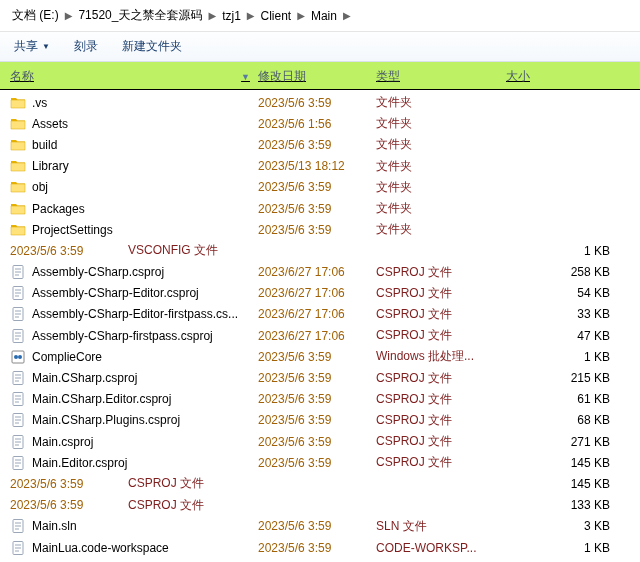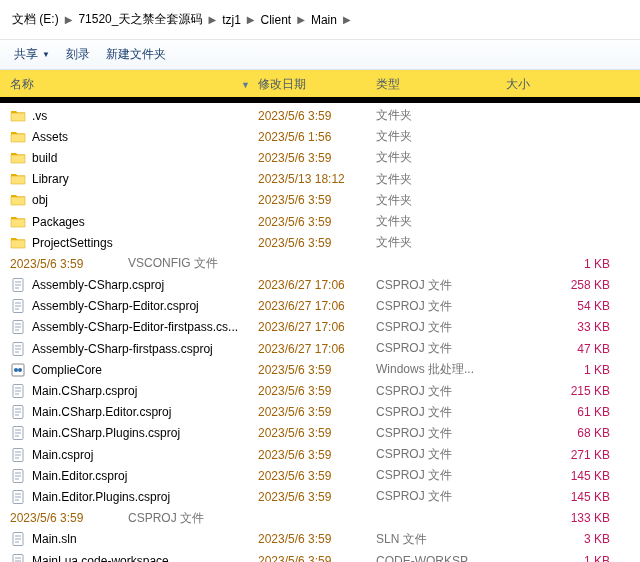--- a/index.html
+++ b/index.html
@@ -10,71 +10,72 @@
     background: #fff;
     color: #000;
     width: 640px;
   }
   .breadcrumb {
     display: flex;
     align-items: center;
     padding: 9px 8px;
     background: #fff;
     border-bottom: 1px solid #e5e5e5;
-    height: 40px;
+    height: 32px;
   }
   .crumb {
     padding: 0 4px;
     color: #000;
     white-space: nowrap;
   }
   .crumb-sep {
     color: #666;
     padding: 0 2px;
     font-size: 10px;
   }
   .toolbar {
     display: flex;
     align-items: center;
     padding: 4px 14px;
     background: linear-gradient(to bottom, #fdfeff, #f4f8fc);
     border-bottom: 1px solid #d9e2ec;
     height: 30px;
-    gap: 16px;
+    gap: 24px;
   }
   .tb-item {
     color: #1a3e6e;
     display: flex;
     align-items: center;
     gap: 4px;
   }
   .tb-drop { font-size: 8px; color: #1a3e6e; }
   .columns {
     display: flex;
     padding: 6px 10px 4px 10px;
-    border-bottom: 6px solid #000000;
-    background: #fde047;
+    border-bottom: 1px solid #000000;
+    background: #bef264;
+    text-decoration: underline;
   }
   .col-name { width: 248px; display:flex; align-items:center; justify-content:space-between; padding-right:8px;}
   .col-date { width: 118px; }
   .col-type { width: 130px; }
   .col-size { flex: 1; }
   .col-h { color: #4a5a6a; }
   .sort-arrow { color:#5b7aa0; font-size:9px; }
   .rows { padding: 2px 0; }
   .row {
     display: flex;
     align-items: center;
     padding: 1.5px 10px;
     height: 21.2px;
   }
   .cell-name { width: 248px; display:flex; align-items:center; gap:6px; overflow:hidden; white-space:nowrap; text-overflow:ellipsis;}
   .cell-date { width: 118px; color:#a16207; }
-  .cell-type { width: 130px; color:#737373; overflow:hidden; white-space:nowrap; text-overflow:ellipsis;}
-  .cell-size { flex:1; text-align:right; color:#be185d; padding-right:20px;}
+  .cell-type { width: 130px; color:#7f1d1d; overflow:hidden; white-space:nowrap; text-overflow:ellipsis;}
+  .cell-size { flex:1; text-align:right; color:#000000; padding-right:20px;}
   .icon { width:16px; height:16px; display:inline-flex; align-items:center; justify-content:center; flex-shrink:0;}
   .folder svg path.back{ fill:#e8b200; }
   .folder svg path.front{ fill:#ffe27a; stroke:#d9a400; stroke-width:0.5;}
   .file svg rect{ fill:#fff; stroke:#9aa7b8; }
   .file svg polyline{ fill:none; stroke:#9aa7b8; }
   .bat svg rect{ fill:#fff; stroke:#888;}
   .bat svg circle{ fill:#2b6cb0;}
   .fname { overflow:hidden; text-overflow:ellipsis; white-space:nowrap; }
 </style>
 </head>
@@ -369,31 +370,20 @@
             <polyline points="5,11 9,11"></polyline>
           </svg>
         </span>
         <span class="fname">Main.Editor.csproj</span>
       </div>
       <div class="cell-date">2023/5/6 3:59</div>
       <div class="cell-type">CSPROJ 文件</div>
       <div class="cell-size">145 KB</div>
     </div>
     <div class="row">
-      <div class="cell-name">
-        <span class="icon file">
-          <svg width="16" height="16" viewBox="0 0 16 16">
-            <rect x="3" y="1.5" width="10" height="13" rx="1"></rect>
-            <polyline points="5,5 11,5"></polyline>
-            <polyline points="5,8 11,8"></polyline>
-            <polyline points="5,11 9,11"></polyline>
-          </svg>
-        </span>
-        <span class="fname">Main.Editor.Plugins.csproj</span>
-      </div>
       <div class="cell-date">2023/5/6 3:59</div>
       <div class="cell-type">CSPROJ 文件</div>
       <div class="cell-size">145 KB</div>
     </div>
     <div class="row">
       <div class="cell-date">2023/5/6 3:59</div>
       <div class="cell-type">CSPROJ 文件</div>
       <div class="cell-size">133 KB</div>
     </div>
     <div class="row">

